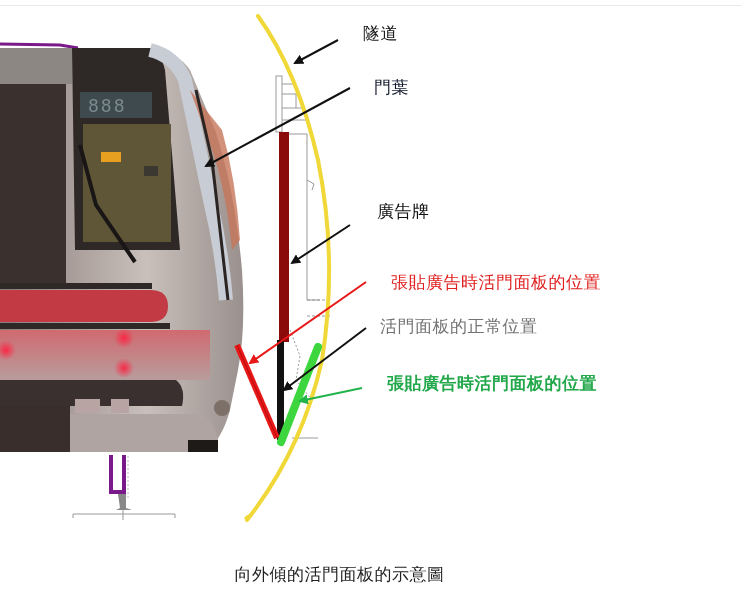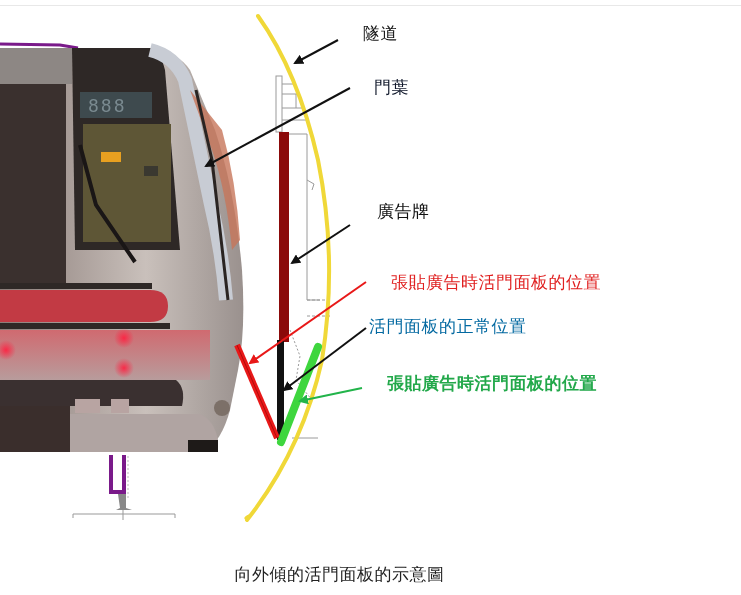--- a/index.html
+++ b/index.html
@@ -130,16 +130,16 @@
     <line x1="362" y1="388" x2="300" y2="401" stroke="#22b44a" stroke-width="2" marker-end="url(#arrGreen)"></line>
   </g>
 
   <ellipse cx="248" cy="517" rx="4" ry="2" fill="#f0d838" transform="rotate(-30 248 517)"></ellipse>
 </svg>
 
 <div class="label" style="left:347px; top:23px; color:#111;">隧道</div>
 <div class="label" style="left:358px; top:77px; color:#0f172a;">門葉</div>
 <div class="label" style="left:361px; top:201px; color:#111;">廣告牌</div>
 <div class="label" style="left:375px; top:272px; color:#e02020;">張貼廣告時活門面板的位置</div>
-<div class="label" style="left:353px; top:316px; color:#0369a1;">活門面板的正常位置</div>
+<div class="label" style="left:364px; top:316px; color:#737373;">活門面板的正常位置</div>
 <div class="label" style="left:371px; top:373px; color:#22a84a;font-weight:bold;">張貼廣告時活門面板的位置</div>
 
 <div class="caption">向外傾的活門面板的示意圖</div>
 
 </body></html>

